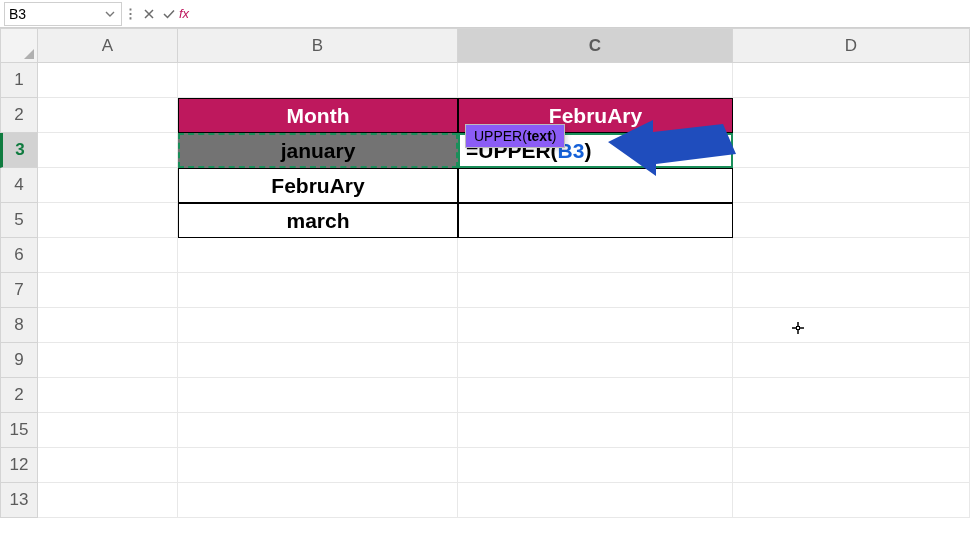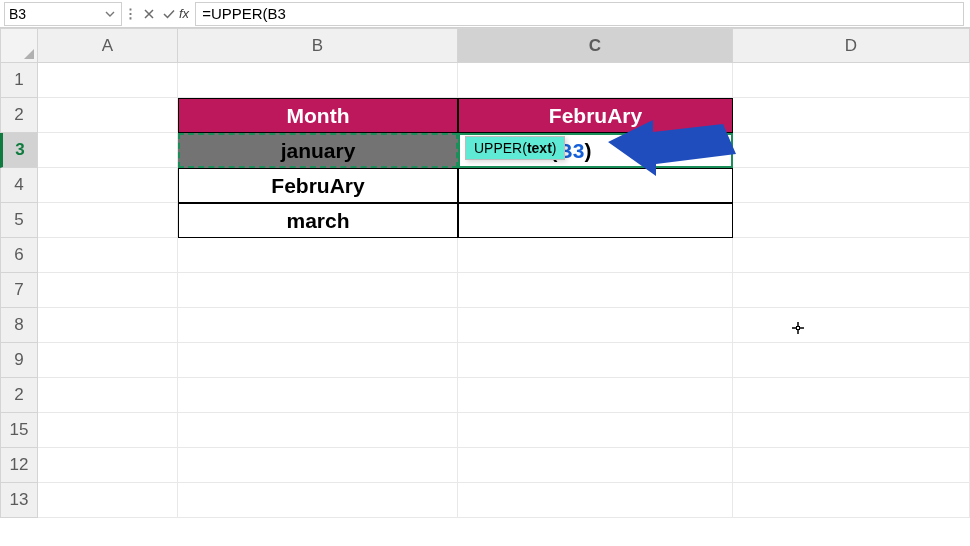--- a/index.html
+++ b/index.html
@@ -34,21 +34,21 @@
       width: 14px; height: 14px;
       display: flex; align-items: center; justify-content: center;
     }
     .fb-dots { color: #7a7a7a; padding: 0 2px; font-weight: bold; }
     .fb-icon {
       width: 20px; height: 20px;
       display: flex; align-items: center; justify-content: center;
       color: #6b6b6b;
       cursor: pointer;
     }
-    .fb-fx { font-style: italic; font-size: 13px; color: #404040; padding-right: 4px; }
+    .fb-fx { font-style: italic; font-size: 13px; color: #be185d; padding-right: 4px; }
     .fb-input {
       flex: 1;
       border: 1px solid #cfcfcf;
       height: 24px;
       margin: 2px 6px 2px 2px;
       padding: 0 6px;
       font-size: 15px;
       display: flex;
       align-items: center;
     }
@@ -127,23 +127,23 @@
       background: #737373;
     }
     .active-cell {
       border: 2px solid #1a8f5a !important;
     }
     .formula-text { font-weight: 600; }
     .ref-highlight { color: #1560d8; }
 
     .tooltip {
       position: absolute;
-      top: 136px;
+      top: 124px;
       left: 465px;
-      background: #5eead4;
+      background: #8b5cf6;
       border: 1px solid #bcbcbc;
       box-shadow: 2px 2px 5px rgba(0,0,0,0.15);
       font-size: 14px;
       padding: 3px 8px;
       z-index: 10;
     }
     .tooltip b { font-weight: 700; }
 
     .arrow {
       position: absolute;
@@ -176,23 +176,20 @@
     <svg width="12" height="12" viewBox="0 0 12 12">
         <path d="M2 2 L10 10 M10 2 L2 10" stroke="#6b6b6b" stroke-width="1.5"></path>
       </svg>
   </span>
   <span class="fb-icon" title="Enter">
     <svg width="14" height="12" viewBox="0 0 14 12">
         <path d="M2 6 L5.5 9.5 L12 2.5" fill="none" stroke="#6b6b6b" stroke-width="1.5"></path>
       </svg>
   </span>
   <span class="fb-fx">fx</span>
-  <div class="fb-input">
-    <span>=UPPER(B3</span>
-  </div>
 </div>
 
 <div class="sheet">
 
   <div class="corner"></div>
   <div class="col-head">A</div>
   <div class="col-head">B</div>
   <div class="col-head activeC">C</div>
   <div class="col-head">D</div>
 

